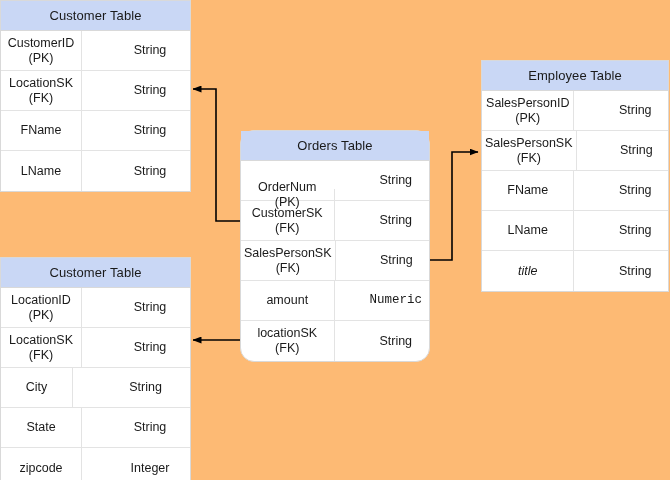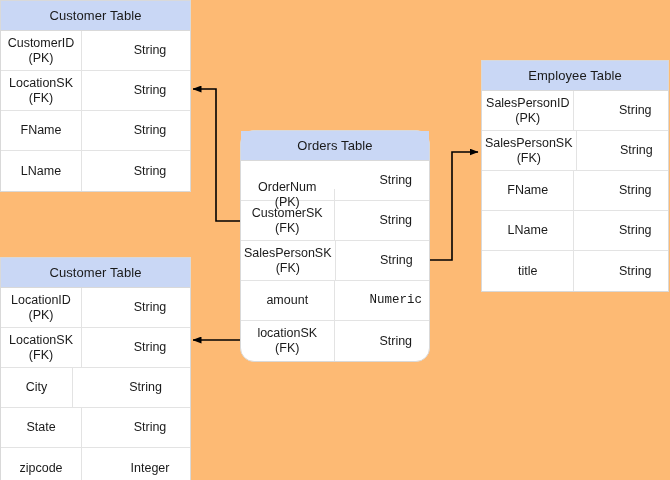--- a/index.html
+++ b/index.html
@@ -148,21 +148,21 @@
         </div>
         <div class="tbl-row">
           <div class="cell-name" style="width: 109px;">FName</div>
           <div class="cell-type" style="width: 77px;">String</div>
         </div>
         <div class="tbl-row">
           <div class="cell-name" style="width: 109px;">LName</div>
           <div class="cell-type" style="width: 77px;">String</div>
         </div>
         <div class="tbl-row">
-          <div class="cell-name" style="width: 109px;">title</div>
+          <div class="cell-name" style="width: 109px; font-style: italic;">title</div>
           <div class="cell-type" style="width: 77px;">String</div>
         </div>
       </div>
   </div>
 
   <div class="er-table" style="left: 0px; top: 257px; width: 191px;">
     <div class="tbl-header">Customer Table</div>
     <div class="tbl-rows">
         <div class="tbl-row">
           <div class="cell-name" style="width: 95px;">LocationID (PK)</div>

